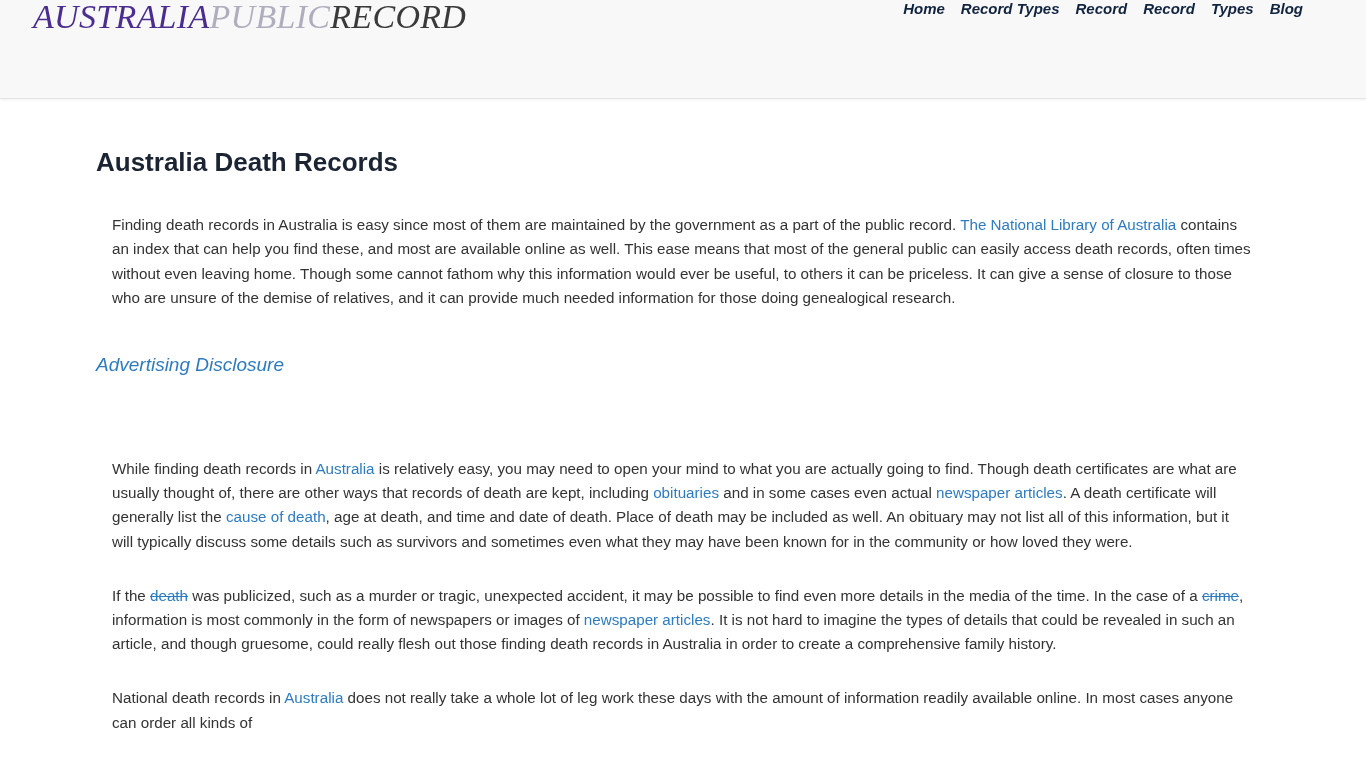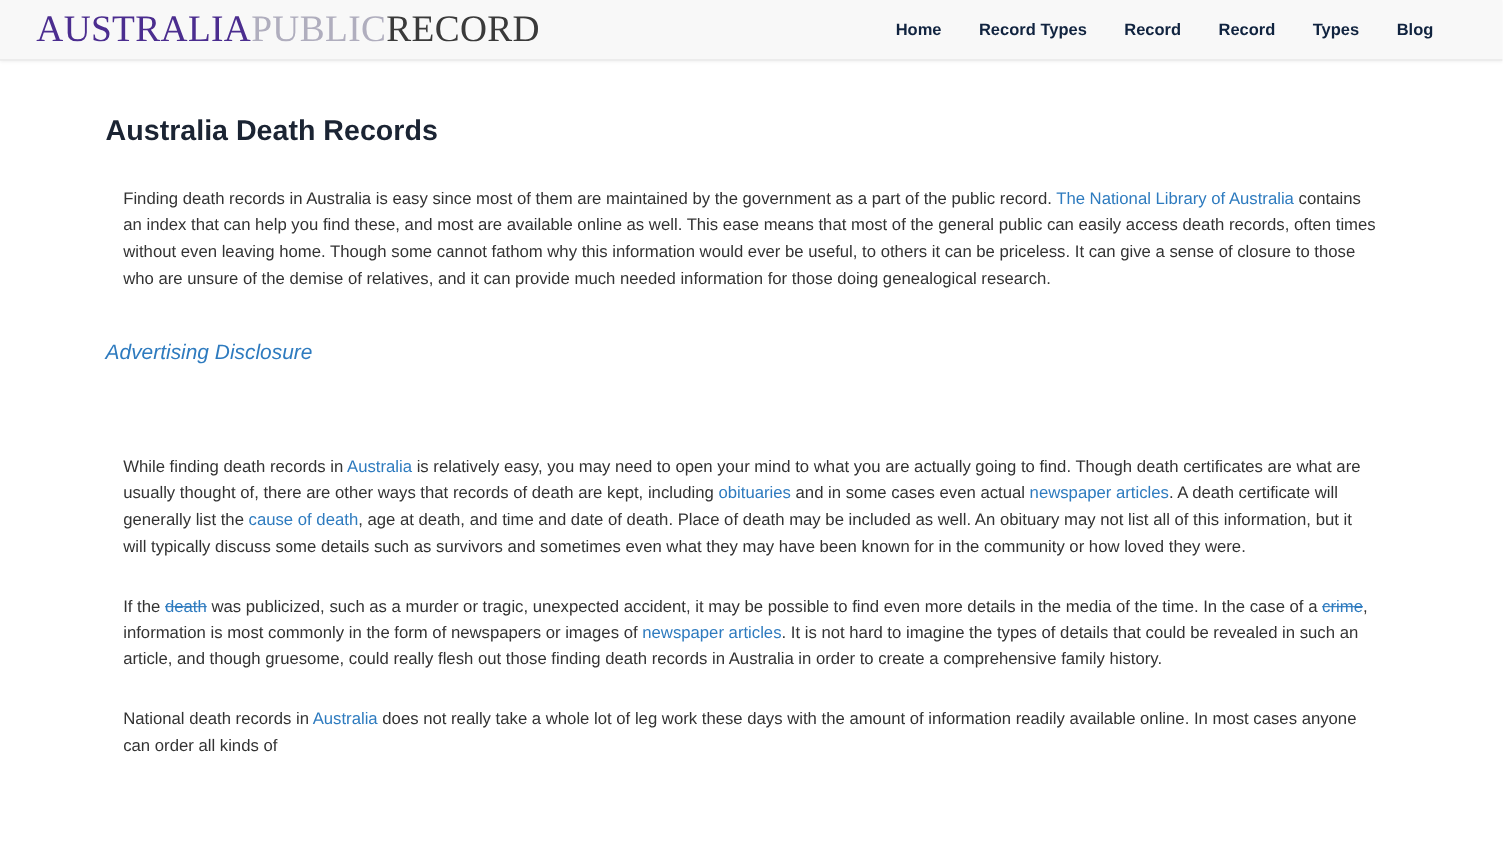--- a/index.html
+++ b/index.html
@@ -10,46 +10,47 @@
     height: 768px;
     overflow: hidden;
   }
   body {
     font-family: "Liberation Sans", sans-serif;
     color: #333333;
   }
 
   
   .site-header {
-    height: 55px;
+    height: 99px;
     background: #f8f8f8;
     border-bottom: 1px solid #e4e4e4;
     box-shadow: 0 1px 3px rgba(0,0,0,0.06);
     display: flex;
-    align-items: center;
+    align-items: flex-start;
     justify-content: space-between;
     padding: 0 33px 0 33px;
     box-sizing: border-box;
+    font-style: italic;
   }
   .logo {
     font-family: "Liberation Serif", serif;
     font-size: 34px;
     letter-spacing: 0.3px;
     white-space: nowrap;
     line-height: 1;
     user-select: none;
   }
   .logo .seg-australia { color: #4b2d8f; }
   .logo .seg-public    { color: #b0aebe; }
   .logo .seg-record    { color: #3a3a3a; }
 
   .main-nav {
     display: flex;
     align-items: center;
-    gap: 34px;
+    gap: 16px;
     padding-right: 30px;
   }
   .nav-link {
     font-family: "Liberation Sans", sans-serif;
     font-size: 15px;
     font-weight: bold;
     color: #10233f;
     text-decoration: none;
     white-space: nowrap;
     cursor: pointer;

